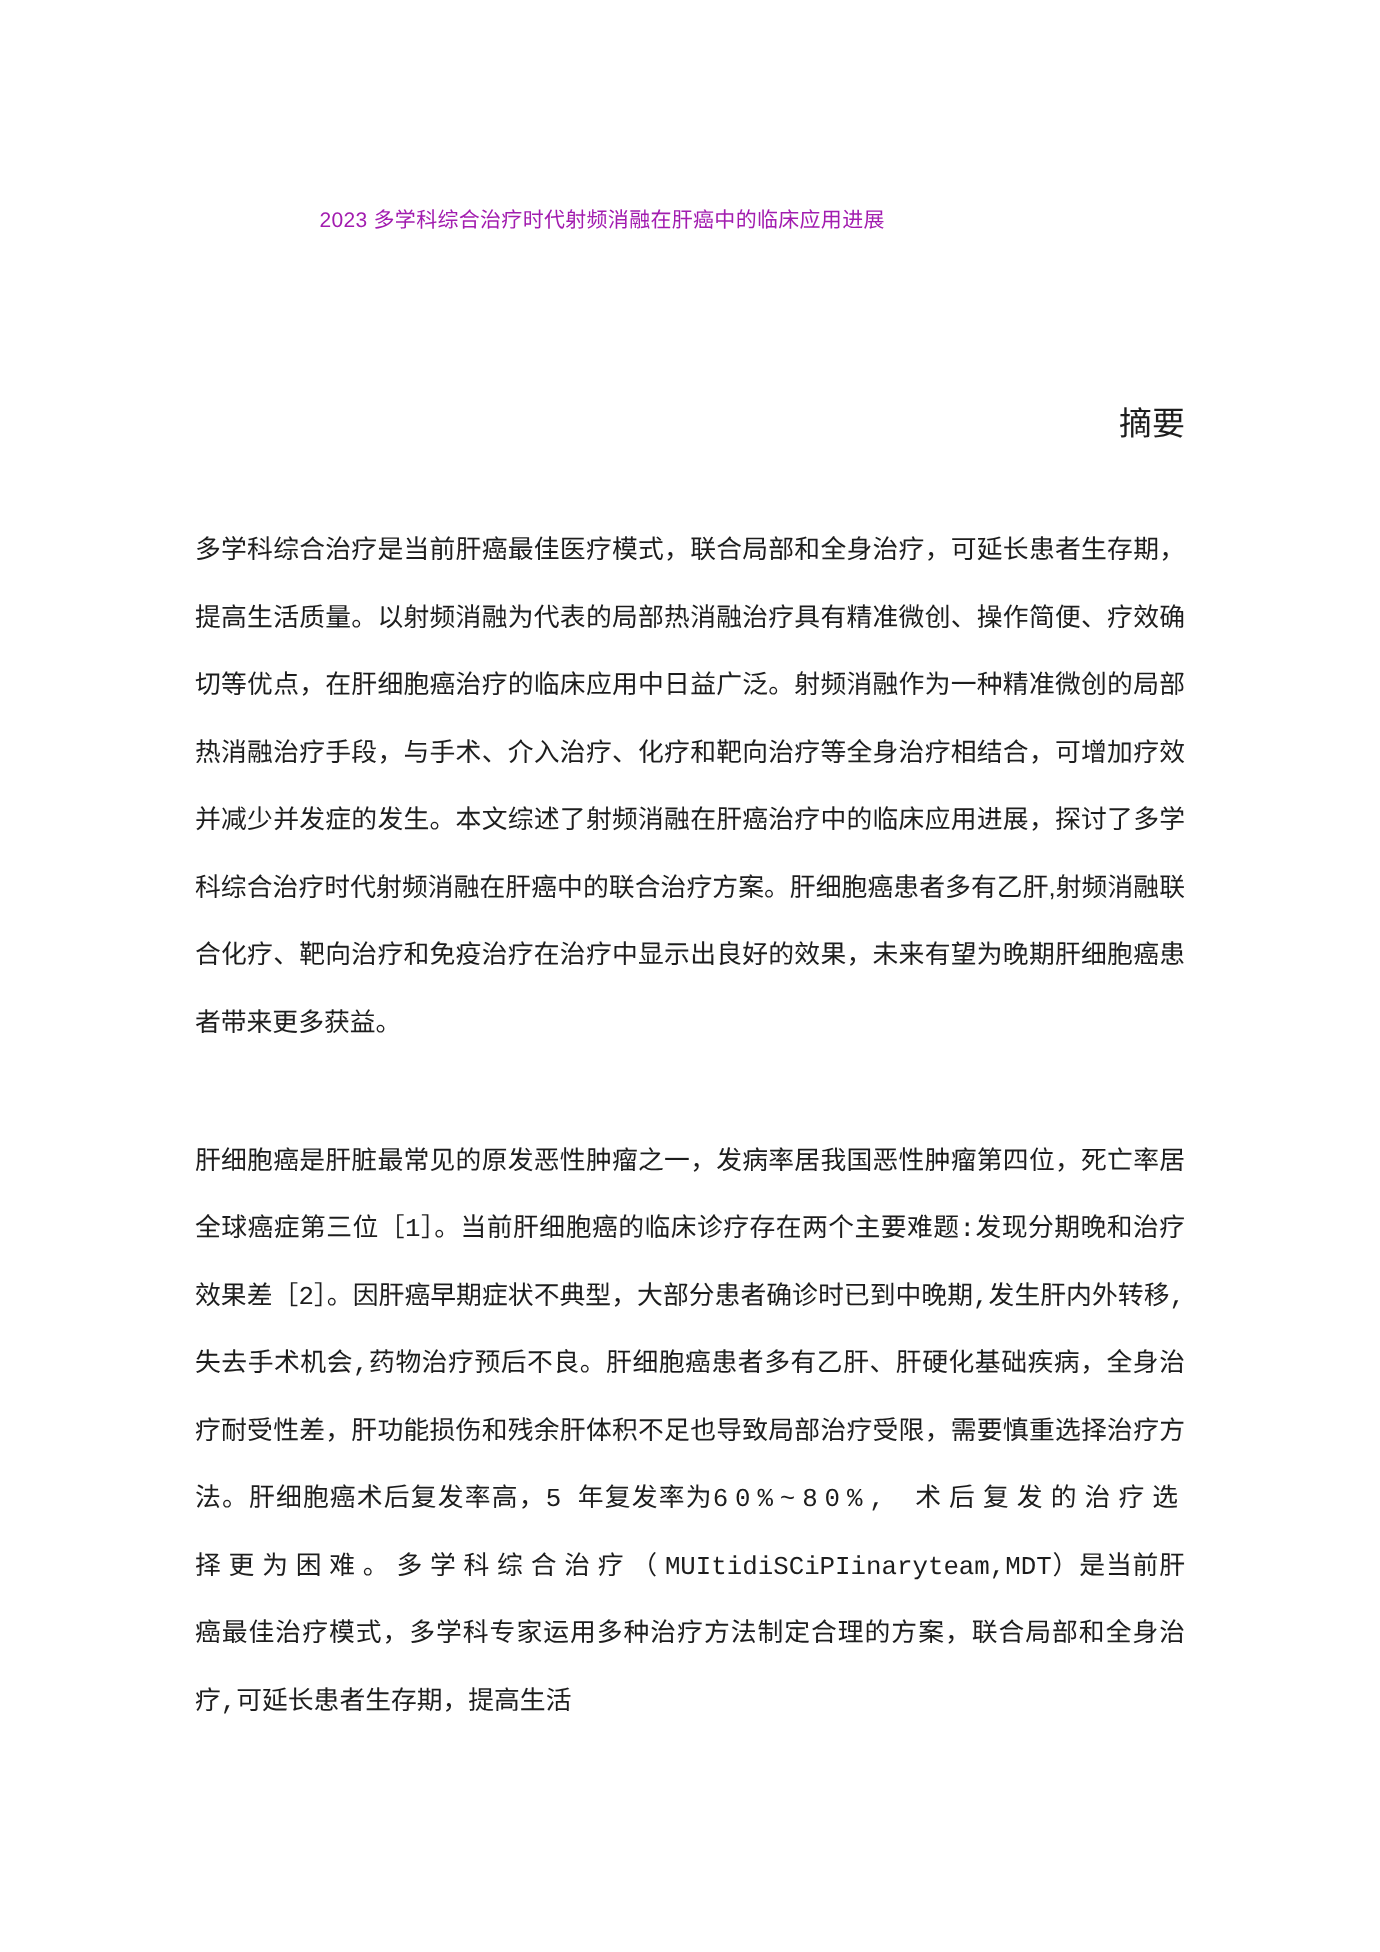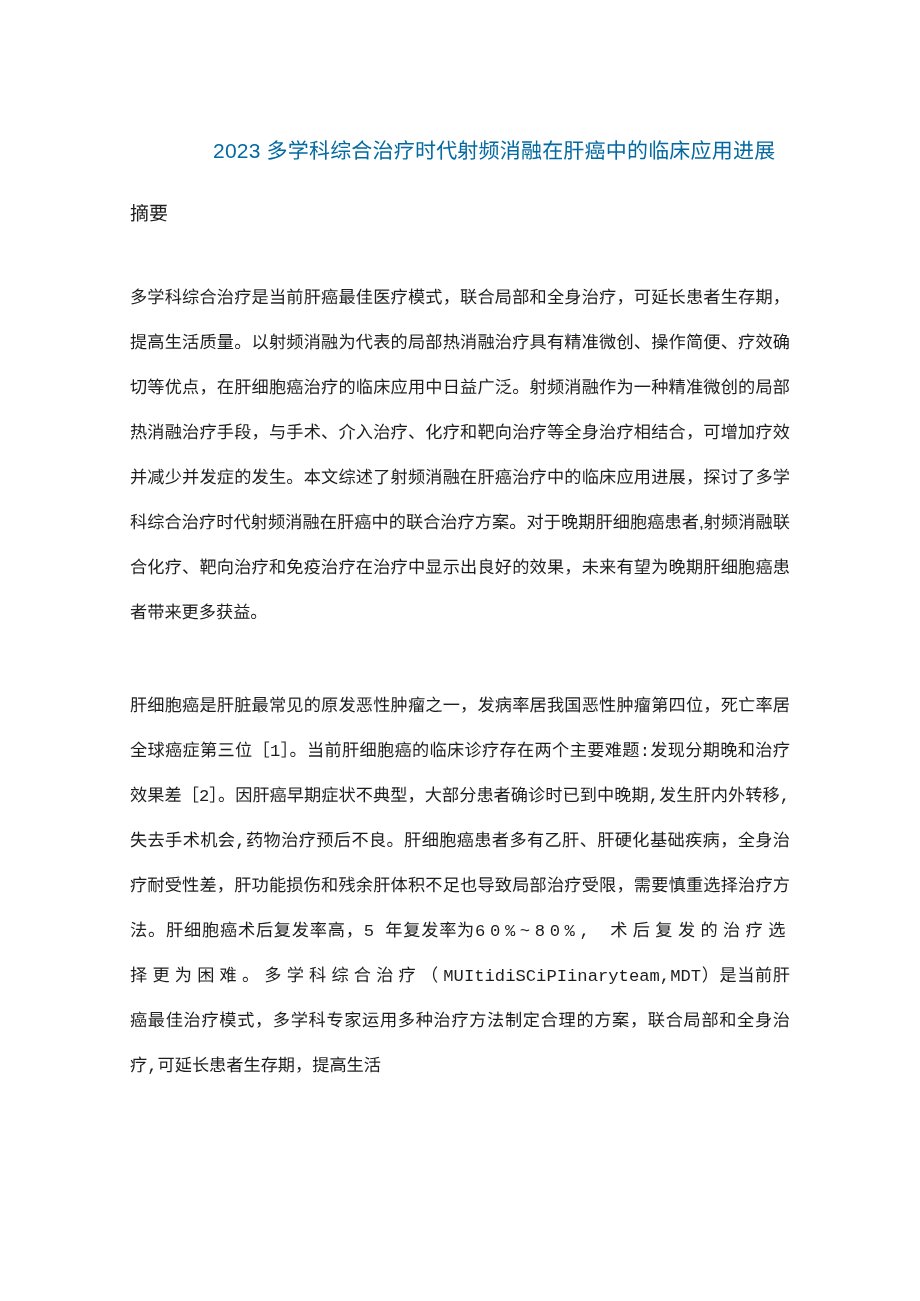--- a/index.html
+++ b/index.html
@@ -25,37 +25,38 @@
 
   .content {
     position: absolute;
     left: 130px;
     top: 0;
     width: 660px;
   }
 
   
   .doc-title {
-    font-size: 21px;
+    font-size: 14px;
     line-height: 28px;
-    color: #0369a1;
+    color: #a21caf;
     font-weight: 400;
     letter-spacing: 0.2px;
     padding-left: 83px;
     padding-top: 123px;
     white-space: nowrap;
   }
 
   
   .section-heading {
-    font-size: 19px;
+    font-size: 22px;
     line-height: 26px;
     color: #1d1d1d;
     font-weight: 400;
-    margin-top: 36px;
+    margin-top: 110px;
+    text-align: right;
   }
 
   
   .para {
     font-size: 17.2px;
     line-height: 45px;
     color: #1d1d1d;
     text-align: justify;
     text-justify: inter-character;
     text-align-last: left;
@@ -80,18 +81,18 @@
 </head>
 <body>
 
 <div class="page">
   <div class="content">
 
     <h1 class="doc-title">2023 多学科综合治疗时代射频消融在肝癌中的临床应用进展</h1>
 
     <h2 class="section-heading">摘要</h2>
 
-    <p class="para para-abstract">多学科综合治疗是当前肝癌最佳医疗模式，联合局部和全身治疗，可延长患者生存期，提高生活质量。以射频消融为代表的局部热消融治疗具有精准微创、操作简便、疗效确切等优点，在肝细胞癌治疗的临床应用中日益广泛。射频消融作为一种精准微创的局部热消融治疗手段，与手术、介入治疗、化疗和靶向治疗等全身治疗相结合，可增加疗效并减少并发症的发生。本文综述了射频消融在肝癌治疗中的临床应用进展，探讨了多学科综合治疗时代射频消融在肝癌中的联合治疗方案。对于晚期肝细胞癌患者,射频消融联合化疗、靶向治疗和免疫治疗在治疗中显示出良好的效果，未来有望为晚期肝细胞癌患者带来更多获益。</p>
+    <p class="para para-abstract">多学科综合治疗是当前肝癌最佳医疗模式，联合局部和全身治疗，可延长患者生存期，提高生活质量。以射频消融为代表的局部热消融治疗具有精准微创、操作简便、疗效确切等优点，在肝细胞癌治疗的临床应用中日益广泛。射频消融作为一种精准微创的局部热消融治疗手段，与手术、介入治疗、化疗和靶向治疗等全身治疗相结合，可增加疗效并减少并发症的发生。本文综述了射频消融在肝癌治疗中的临床应用进展，探讨了多学科综合治疗时代射频消融在肝癌中的联合治疗方案。肝细胞癌患者多有乙肝,射频消融联合化疗、靶向治疗和免疫治疗在治疗中显示出良好的效果，未来有望为晚期肝细胞癌患者带来更多获益。</p>
 
     <p class="para para-body"><span>肝细胞癌是肝脏最常见的原发恶性肿瘤之一，发病率居我国恶性肿瘤第四位，死亡率居全球癌症第三位［1］。当前肝细胞癌的临床诊疗存在两个主要难题:发现分期晚和治疗效果差［2］。因肝癌早期症状不典型，大部分患者确诊时已到中晚期,发生肝内外转移,失去手术机会,药物治疗预后不良。肝细胞癌患者多有乙肝、肝硬化基础疾病，全身治疗耐受性差，肝功能损伤和残余肝体积不足也导致局部治疗受限，需要慎重选择治疗方法。肝细胞癌术后复发率高，5 年复发率为</span><span class="spread">60%~80%, 术后复发的治疗选择更为困难。多学科综合治疗（</span><span>MUItidiSCiPIinaryteam,MDT）是当前肝癌最佳治疗模式，多学科专家运用多种治疗方法制定合理的方案，联合局部和全身治疗,可延长患者生存期，提高生活</span></p>
 
   </div>
 </div>
 
 </body></html>

